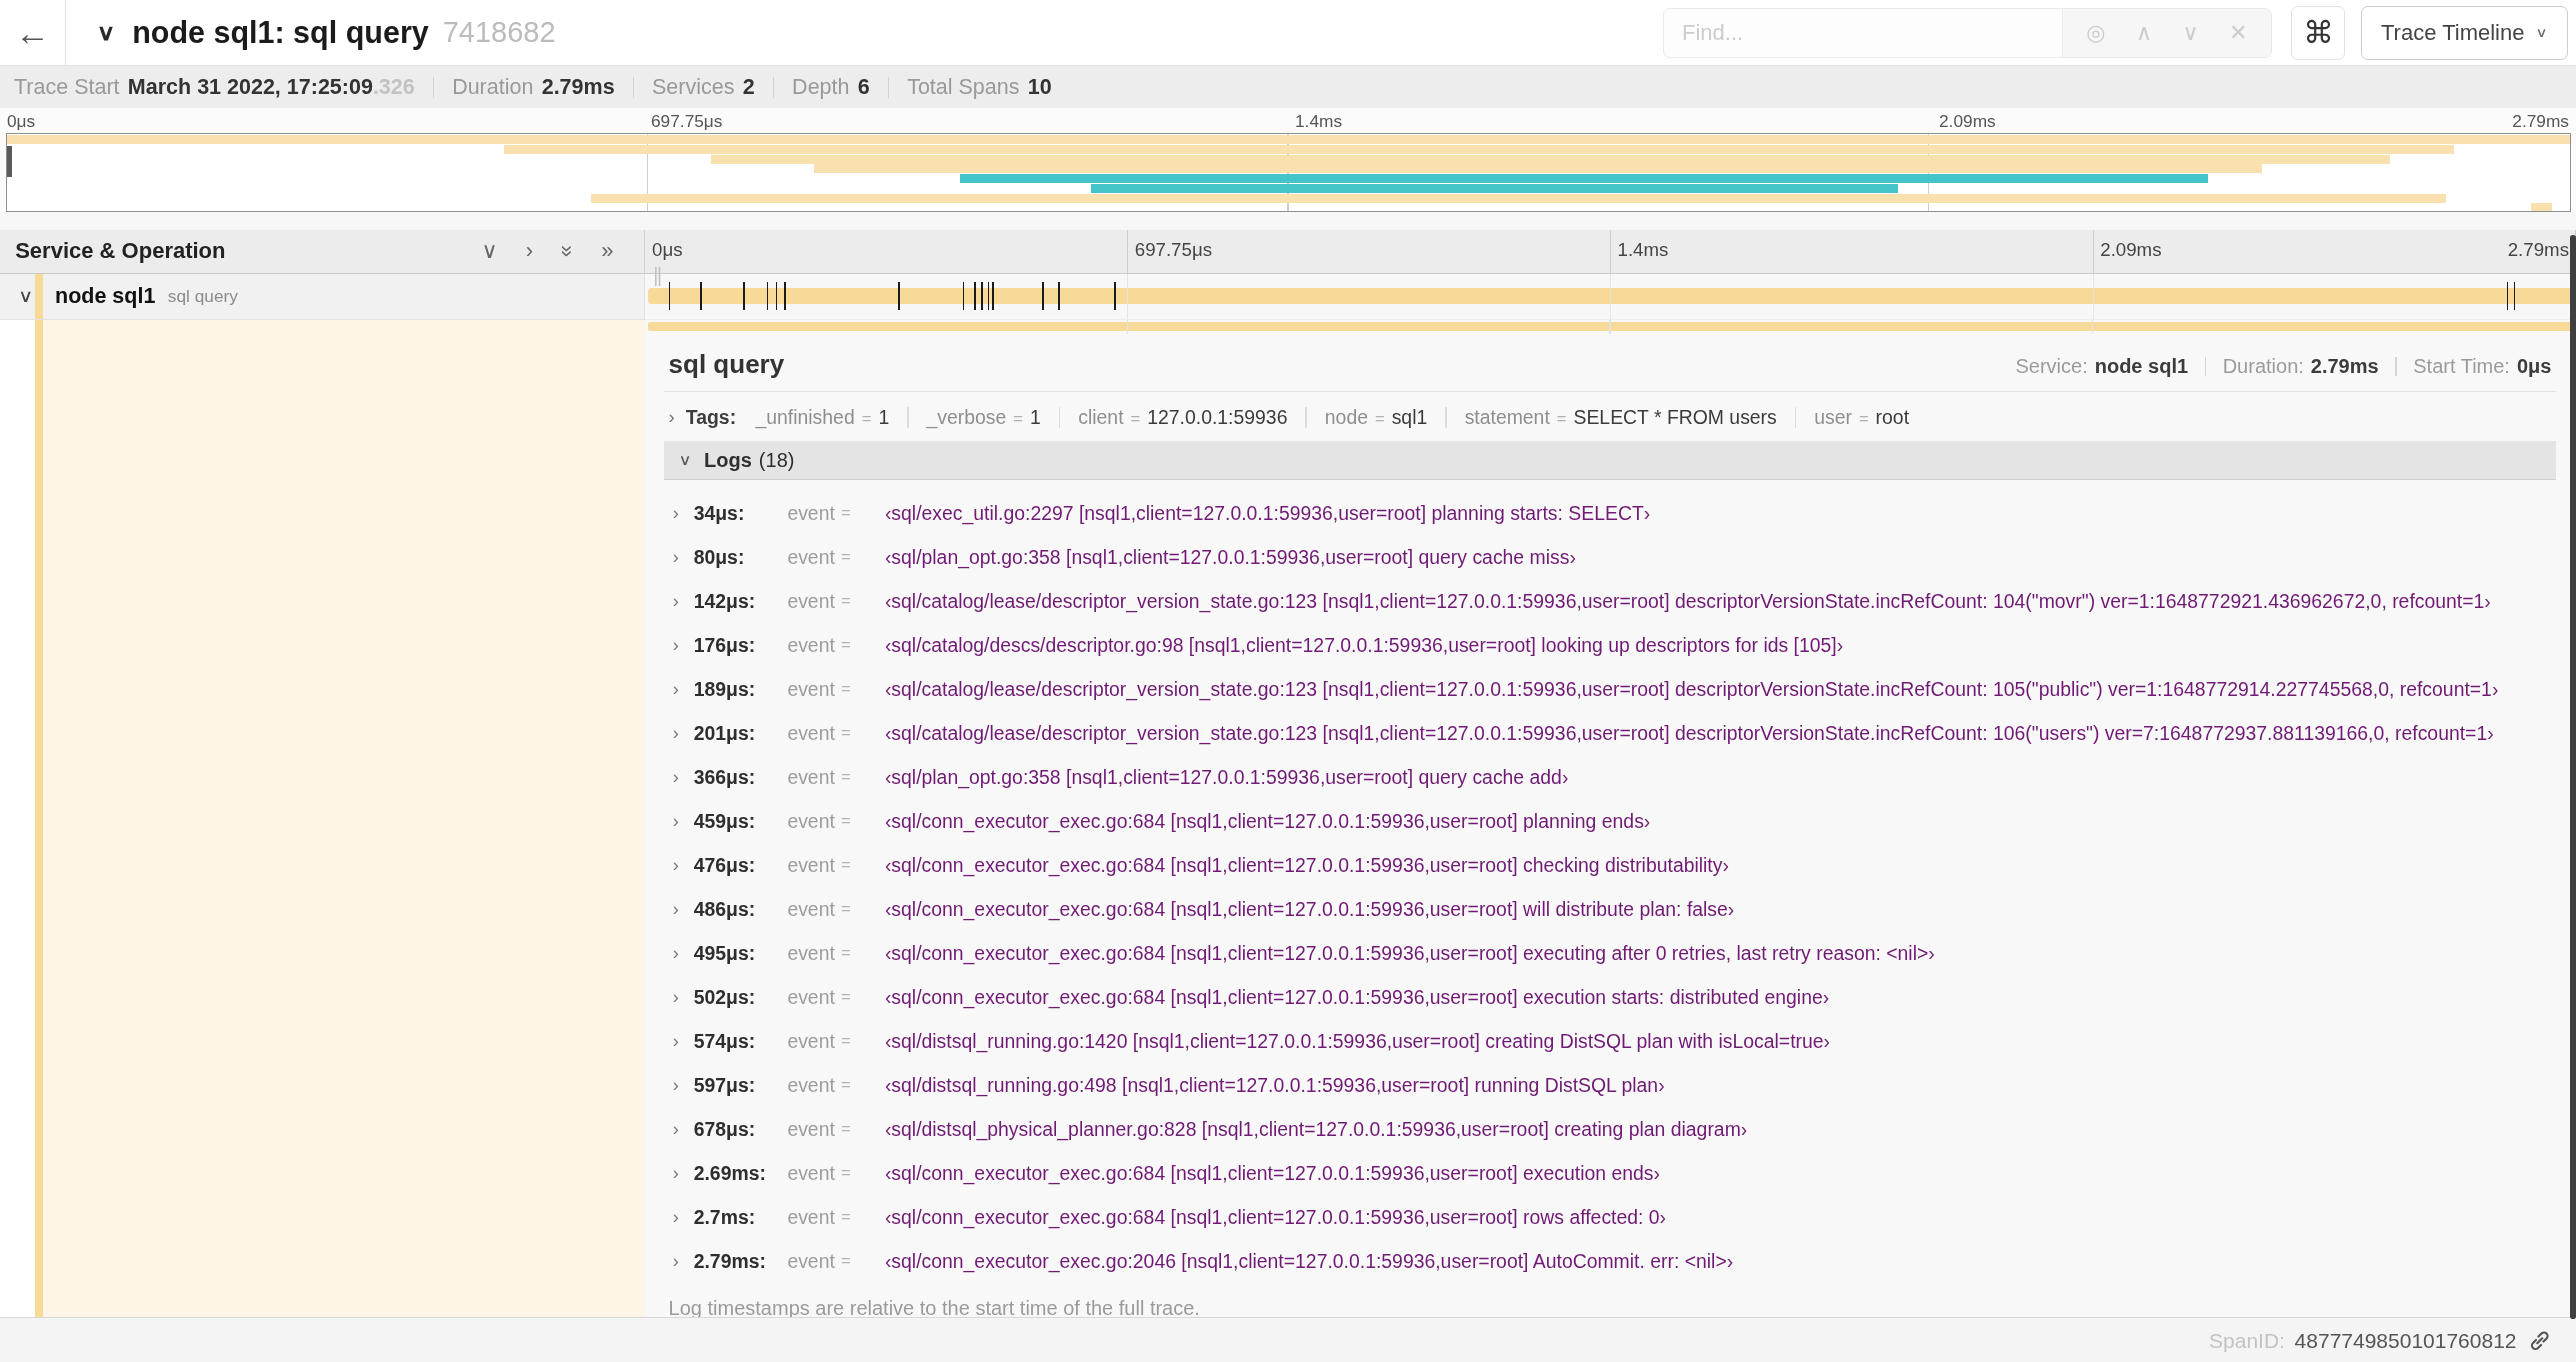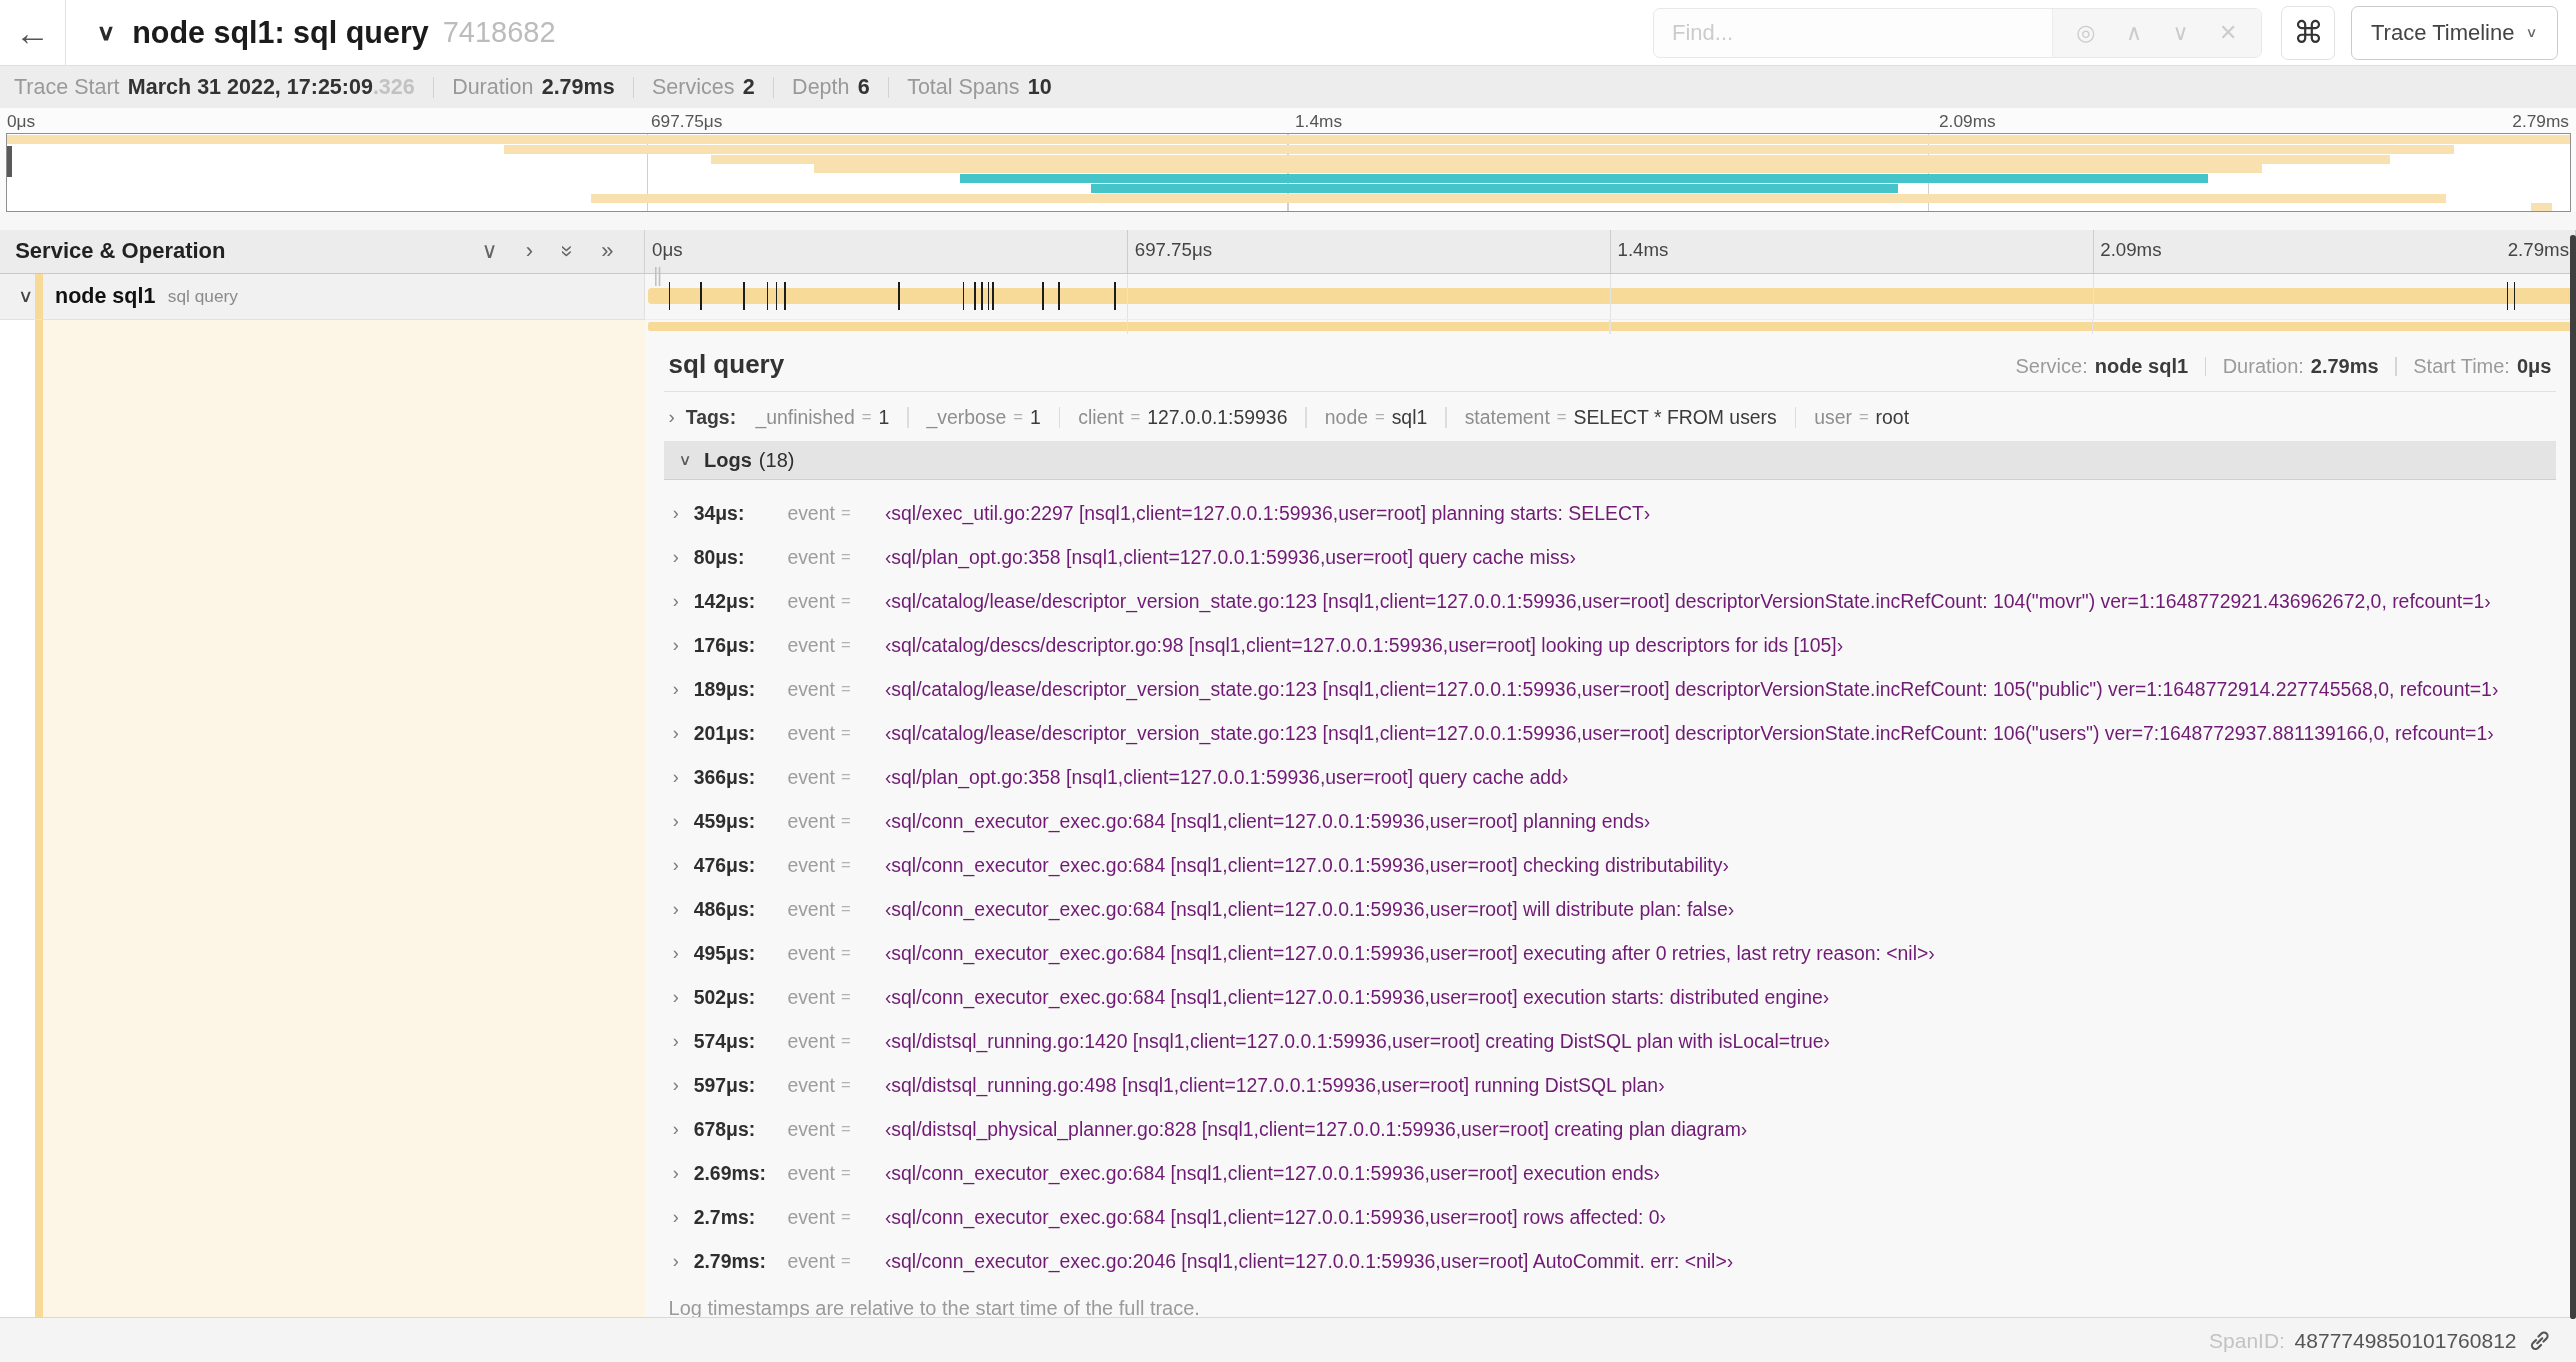--- a/index.html
+++ b/index.html
@@ -5,21 +5,21 @@
   * { margin:0; padding:0; box-sizing:border-box; }
   html,body { width:2576px; height:1363px; background:#fff; font-family:"Liberation Sans", sans-serif; overflow:hidden; }
   .page { position:relative; width:2576px; height:1363px; display:flex; flex-direction:column; }
 
   
   .topbar { height:65px; display:flex; align-items:center; background:#fff; flex:none; }
   .back-btn { width:66px; height:100%; display:flex; align-items:center; justify-content:center; border-right:1.4px solid #e2e2e2; font-size:35px; color:#555; cursor:pointer; }
   .collapse-ico { margin-left:30.5px; font-size:26px; color:#2b2b2b; font-weight:bold; transform:scaleY(.85); }
   .trace-title { font-size:30.5px; font-weight:bold; color:#1b1b1b; margin-left:16.6px; white-space:nowrap; }
   .trace-id { font-size:29px; color:#bcbcbc; margin-left:14px; font-weight:500; }
-  .top-right { margin-left:auto; display:flex; align-items:center; margin-right:18px;padding-left:13px; }
+  .top-right { margin-left:auto; display:flex; align-items:center; margin-right:8px;padding-left:13px; }
   .find-group { display:flex; align-items:stretch; height:50px; width:609px; border:1.4px solid #e8e8e8; border-radius:7px; overflow:hidden; background:#fdfdfd; }
   .find-input { flex:1; border:none; outline:none; background:transparent; font-size:22px; color:#444; padding:0 18px; font-family:"Liberation Sans", sans-serif; }
   .find-input::placeholder { color:#ccc; }
   .find-suffix { display:flex; align-items:center; gap:30.5px; padding:0 23.5px; background:#f6f6f6; border-left:1.4px solid #ececec; color:#ccc; font-size:22px; }
   .find-suffix span { cursor:pointer; }
   .kbd-btn { width:54px; height:54px; margin-left:19.4px; border:1.4px solid #e2e2e2; border-radius:7px; background:#fff; display:flex; align-items:center; justify-content:center; font-size:30.5px; color:#333; cursor:pointer; }
   .view-btn { height:54px; margin-left:15.2px; border:1.4px solid #ccc; border-radius:7px; background:#fff; display:flex; align-items:center; gap:11px; padding:0 19.4px; font-size:22px; color:#444; cursor:pointer; white-space:nowrap; }
   .view-caret { font-size:16.6px; color:#666; transform:scaleY(.8); }
 
   
@@ -75,21 +75,21 @@
   .d-title-row { display:flex; align-items:baseline; padding:15.2px 4.2px 11px 4.2px; border-bottom:1.4px solid #e2e2e2; }
   .d-op { font-size:26px; font-weight:bold; color:#333; }
   .d-meta { margin-left:auto; display:flex; align-items:baseline; font-size:20px; white-space:nowrap; }
   .meta-label { color:#9b9b9b; }
   .meta-value { color:#3c3c3c; font-weight:bold; margin-left:7px; }
   .meta-sep { width:1.4px; height:19.4px; background:#d5d5d5; margin:0 16.6px; align-self:center; }
 
   .tags-row { display:flex; align-items:center; padding:14px 4.2px 12.5px 4.2px; font-size:19.4px; white-space:nowrap; overflow:hidden; }
   .mini-caret { color:#777; font-size:18.7px; margin-right:11px; cursor:pointer; }
   .tags-title { font-weight:bold; color:#3d3d3d; margin-right:19.4px; }
-  .tag-item { display:flex; align-items:center; }
+  .tag-item { display:flex; align-items:flex-end; }
   .tag-key { color:#8e8e8e; }
   .tag-eq { color:#b0b0b0; margin:0 7px; font-size:16.6px; }
   .tag-value { color:#3b3b3b; }
   .tag-sep { width:1.4px; height:21px; background:#ddd; margin:0 18px; align-self:center; }
 
   .logs-head { height:39px; background:#e4e4e4; border-bottom:1.4px solid #cfcfcf; display:flex; align-items:center; padding:0 14px; font-size:20px; cursor:pointer; }
   .logs-caret { color:#555; font-size:18px; transform:scaleY(.85); }
   .logs-title { font-weight:bold; color:#2f2f2f; margin-left:12.5px; }
   .logs-count { color:#2f2f2f; margin-left:7px; }
   .log-list { padding:11px 0 0 8.3px; }

